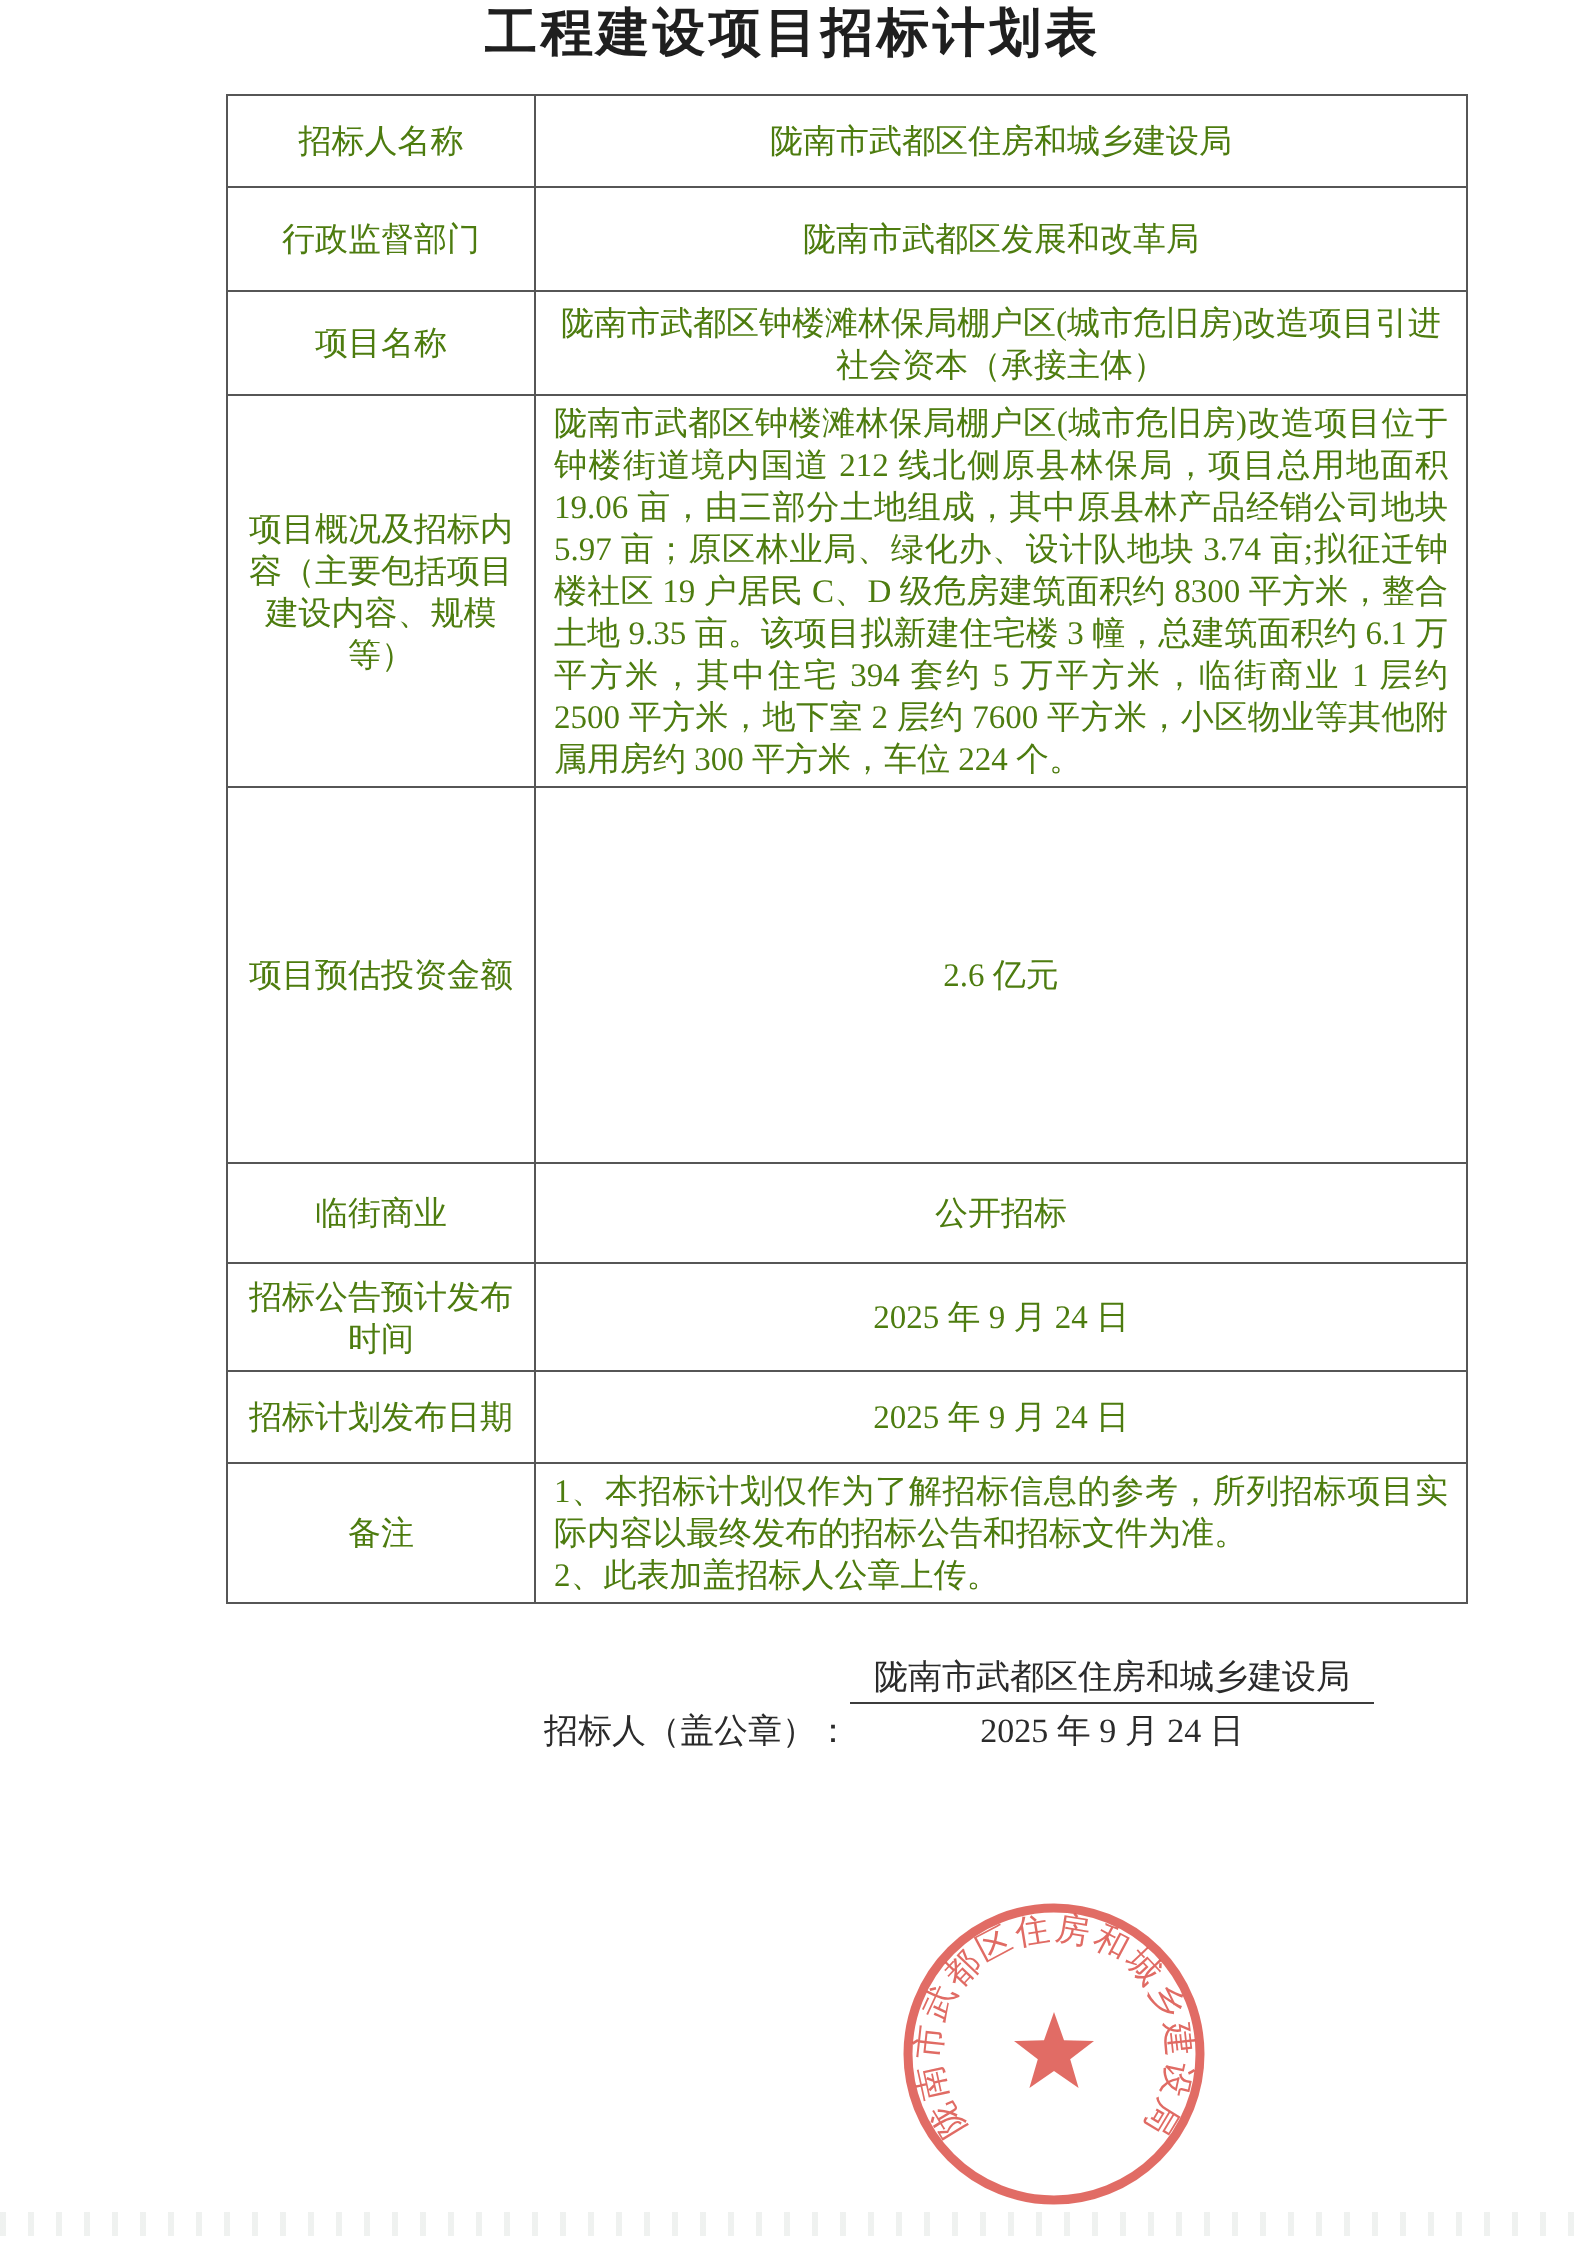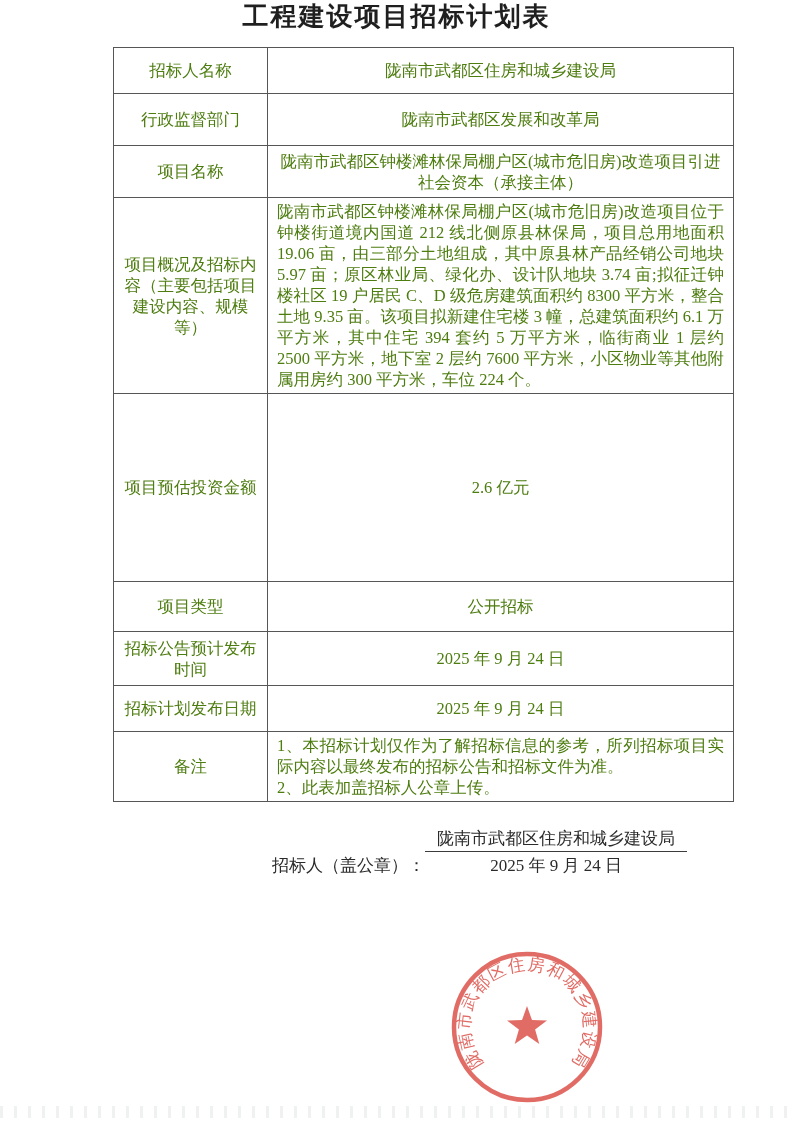--- a/index.html
+++ b/index.html
@@ -119,21 +119,21 @@
       </tr>
       <tr>
         <td class="lab">项目概况及招标内容（主要包括项目建设内容、规模等）</td>
         <td class="val left">陇南市武都区钟楼滩林保局棚户区(城市危旧房)改造项目位于钟楼街道境内国道 212 线北侧原县林保局，项目总用地面积 19.06 亩，由三部分土地组成，其中原县林产品经销公司地块 5.97 亩；原区林业局、绿化办、设计队地块 3.74 亩;拟征迁钟楼社区 19 户居民 C、D 级危房建筑面积约 8300 平方米，整合土地 9.35 亩。该项目拟新建住宅楼 3 幢，总建筑面积约 6.1 万平方米，其中住宅 394 套约 5 万平方米，临街商业 1 层约 2500 平方米，地下室 2 层约 7600 平方米，小区物业等其他附属用房约 300 平方米，车位 224 个。</td>
       </tr>
       <tr>
         <td class="lab">项目预估投资金额</td>
         <td class="val">2.6 亿元</td>
       </tr>
       <tr>
-        <td class="lab">项目类型</td>
+        <td class="lab">临街商业</td>
         <td class="val">公开招标</td>
       </tr>
       <tr>
         <td class="lab">招标公告预计发布时间</td>
         <td class="val">2025 年 9 月 24 日</td>
       </tr>
       <tr>
         <td class="lab">招标计划发布日期</td>
         <td class="val">2025 年 9 月 24 日</td>
       </tr>

